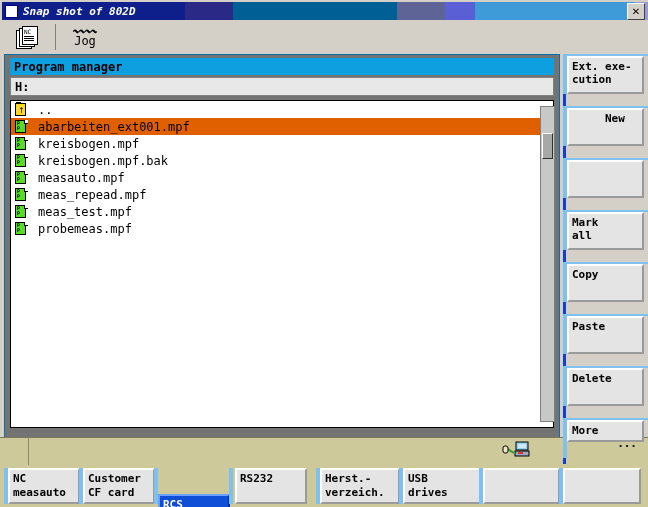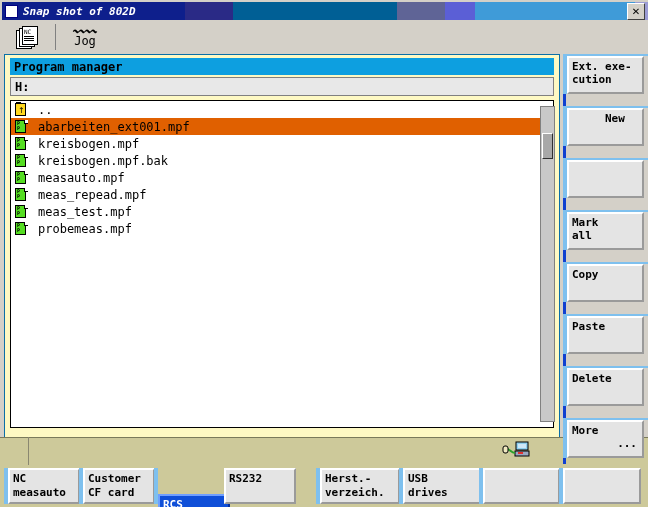--- a/index.html
+++ b/index.html
@@ -33,21 +33,21 @@
   .nc-icon .s1{left:0;top:4px;width:14px;height:17px;}
   .nc-icon .s2{left:3px;top:2px;width:14px;height:17px;}
   .nc-icon .s3{left:6px;top:0px;width:14px;height:17px;}
   .nc-icon .lbl{position:absolute;left:8px;top:2px;font-size:6px;font-family:"DejaVu Sans Mono","Liberation Mono",monospace;color:#000;z-index:5;}
   .nc-icon .ln{position:absolute;background:#000;height:1px;z-index:5;}
   .jog-ico{font-size:12px;line-height:9px;color:#000;font-family:"DejaVu Sans","Liberation Sans",sans-serif;}
   .jog-lbl{font-size:12px;color:#000;font-family:"DejaVu Sans Mono","Liberation Mono",monospace;line-height:11px;}
 
   
   .panel{position:absolute;left:4px;top:54px;width:556px;height:410px;
-         background:#fef9c3;border:1px solid #0a6fa8;box-sizing:border-box;}
+         background:#737373;border:1px solid #0a6fa8;box-sizing:border-box;}
   .panel-title{position:absolute;left:5px;top:3px;width:544px;height:17px;
                background:#0d9fe0;color:#000;font-size:12px;font-weight:bold;
                font-family:"DejaVu Sans Mono","Liberation Mono",monospace;
                display:flex;align-items:center;padding-left:4px;box-sizing:border-box;}
   .path-bar{position:absolute;left:5px;top:22px;width:544px;height:19px;
             background:#e8e8e8;border:1px solid #808080;box-sizing:border-box;
             display:flex;align-items:center;padding-left:4px;
             font-size:12px;font-weight:bold;color:#000;
             font-family:"DejaVu Sans Mono","Liberation Mono",monospace;}
   .listwrap{position:absolute;left:5px;top:45px;width:544px;height:328px;
@@ -284,21 +284,21 @@
         <div class="t">&nbsp;</div>
       </div>
       <div class="sb-accent" style="top: 312px; height: 40px;"></div>
       <div class="sb-line" style="top: 312px;"></div>
       <div class="sb-btn" style="top: 314px; height: 38px;">
         <div class="t">Delete</div>
         <div class="t">&nbsp;</div>
       </div>
       <div class="sb-accent" style="top: 364px; height: 40px;"></div>
       <div class="sb-line" style="top: 364px;"></div>
-      <div class="sb-btn" style="top: 366px; height: 38px;">
+      <div class="sb-btn" style="top: 366px; height: 22px;">
         <div class="t">More</div>
         <div class="t right">...</div>
       </div>
     </div>
 
   <div class="tabbar" id="tabbar">
       <div class="tab-accent" style="left: 4px;"></div>
       <div class="tab" style="left: 8px; width: 72px;">
         <div class="t">NC</div>
         <div class="t">measauto</div>
@@ -307,21 +307,21 @@
       <div class="tab" style="left: 83px; width: 72px;">
         <div class="t">Customer</div>
         <div class="t">CF card</div>
       </div>
       <div class="tab-accent" style="left: 154px;"></div>
       <div class="tab active" style="left: 158px; width: 72px; margin-top: 26px;">
         <div class="t">RCS</div>
         <div class="t">connect.</div>
       </div>
       <div class="tab-accent" style="left: 229px;"></div>
-      <div class="tab" style="left: 224px; width: 72px;">
+      <div class="tab" style="left: 235px; width: 72px;">
         <div class="t">RS232</div>
         <div class="t">&nbsp;</div>
       </div>
       <div class="tab-accent" style="left: 316px;"></div>
       <div class="tab" style="left: 320px; width: 80px;">
         <div class="t">Herst.-</div>
         <div class="t">verzeich.</div>
       </div>
       <div class="tab-accent" style="left: 399px;"></div>
       <div class="tab" style="left: 403px; width: 78px;">

